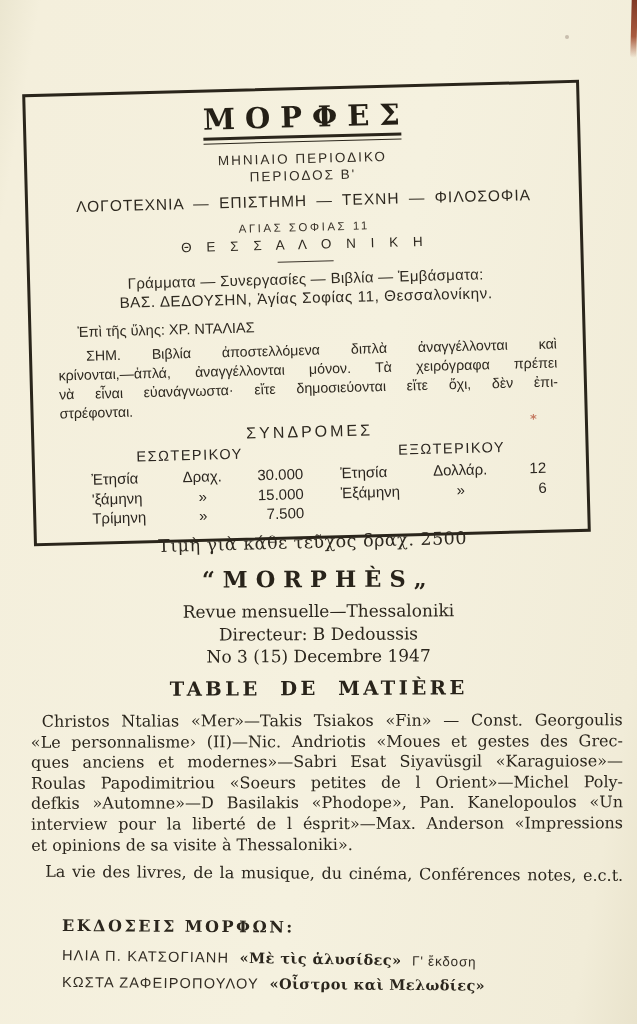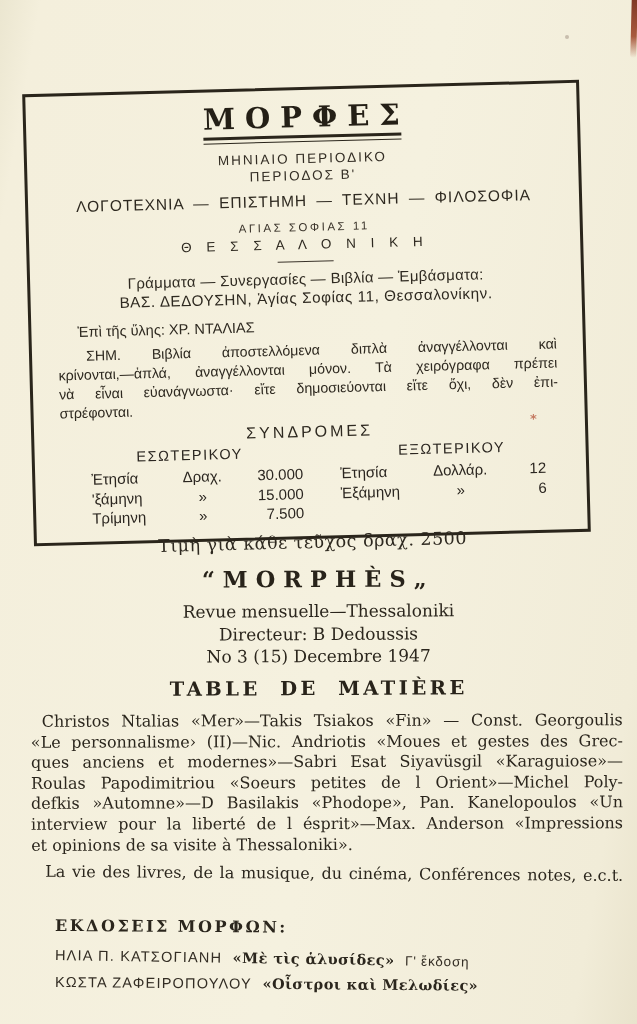--- a/index.html
+++ b/index.html
@@ -78,21 +78,21 @@
     position:absolute;left:31px;top:711px;width:592px;
     font-family:"DejaVu Serif",serif;font-size:16px;line-height:20.6px;color:#2b261d;
     transform:rotate(-.15deg);
   }
   .toc .jline{text-align:justify;text-align-last:justify;white-space:nowrap;}
   .toc .first{text-indent:11px;}
   .toc .plain{text-align:left;text-align-last:left;}
   .toc .lavie{margin-top:6px;text-indent:14px;text-align:justify;text-align-last:justify;white-space:nowrap;transform:rotate(.55deg);transform-origin:left center;}
 
   
-  .editions{position:absolute;left:55px;top:916px;width:540px;text-align:left;}
+  .editions{position:absolute;left:62px;top:916px;width:540px;text-align:left;}
   .ed-heading{
     font-family:"DejaVu Serif",serif;font-weight:bold;font-size:16px;
     letter-spacing:2.5px;color:#2b261d;transform:rotate(.4deg);transform-origin:left center;
   }
   .ed-item{margin-top:11px;white-space:nowrap;transform-origin:left center;}
   .ed-item.i1{transform:rotate(.9deg);}
   .ed-item.i2{transform:rotate(.5deg);margin-top:9px;}
   .ed-author{font-size:14.5px;letter-spacing:1.2px;color:#332d24;}
   .ed-title{font-family:"DejaVu Serif",serif;font-weight:bold;font-size:14.5px;letter-spacing:.4px;color:#2b261d;margin-left:6px;}
   .ed-suffix{font-size:13.5px;letter-spacing:.8px;color:#332d24;margin-left:6px;}

